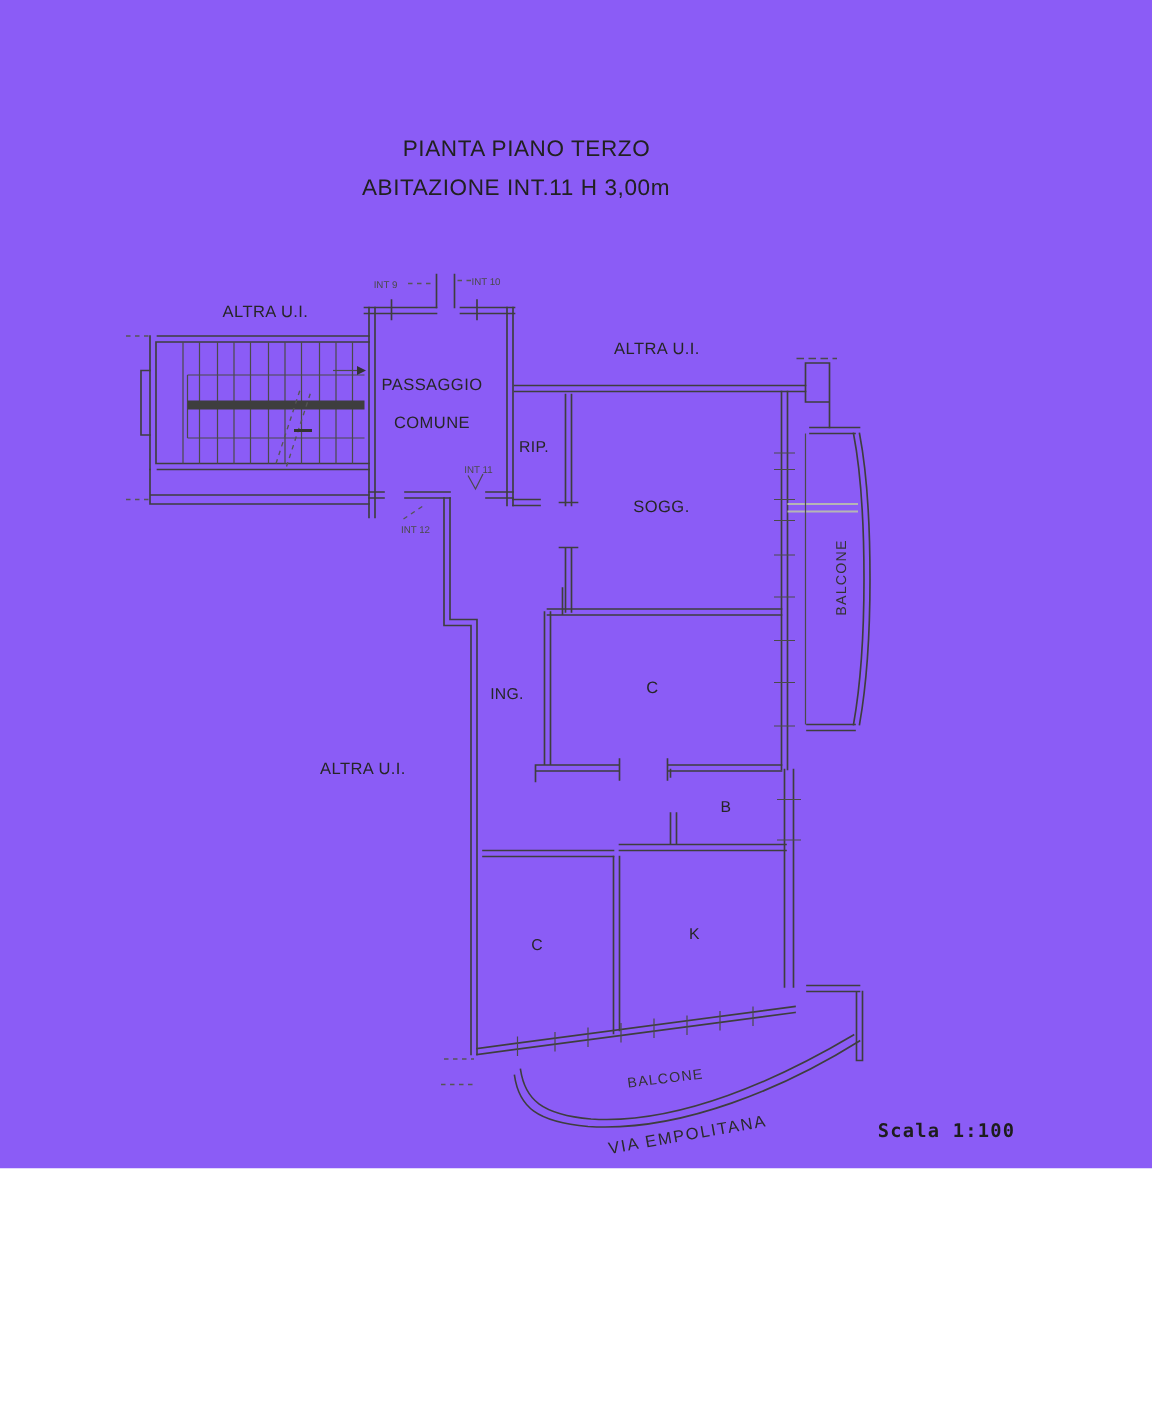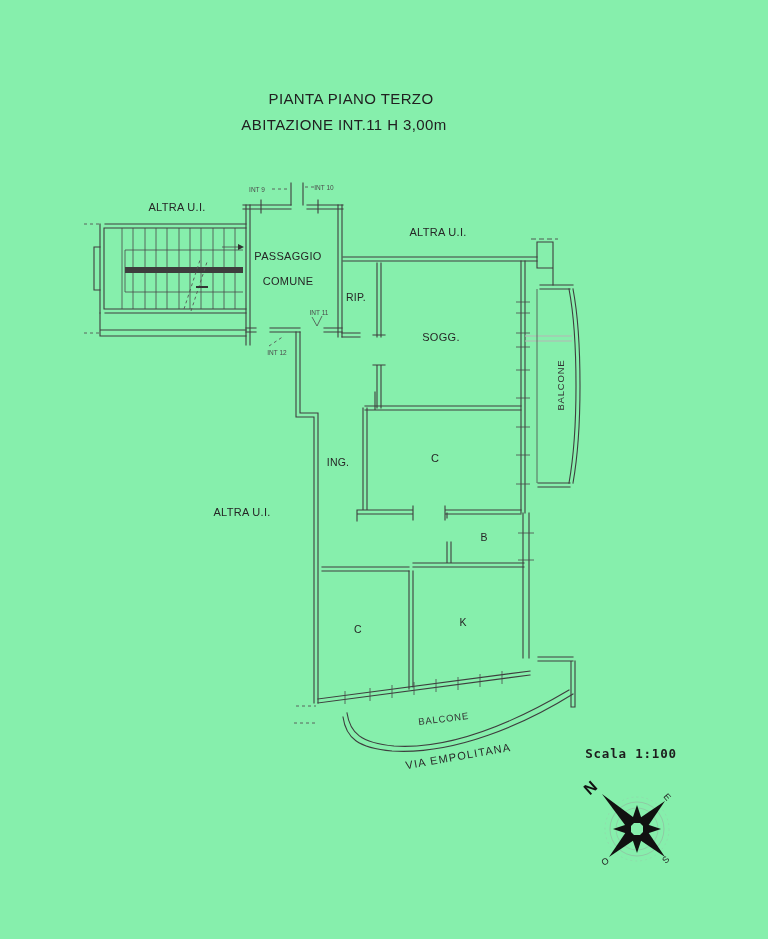--- a/index.html
+++ b/index.html
@@ -1,16 +1,16 @@
 <!DOCTYPE html>
 <html><head>
 <meta charset="utf-8">
 <style>
   html,body{margin:0;padding:0;background:#fff;}
-  .page{position:relative;width:768px;height:939px;background:#86efac;overflow:hidden;
+  .page{position:relative;width:768px;height:779px;background:#8b5cf6;overflow:hidden;
         font-family:"Liberation Sans", sans-serif;}
   svg{position:absolute;left:0;top:0;}
   .wall{stroke:#3e3e3e;stroke-width:1.1;fill:none;stroke-linecap:square;}
   .wall-thin{stroke:#4a4a4a;stroke-width:0.8;fill:none;}
   .dash{stroke:#4a4a4a;stroke-width:0.9;fill:none;stroke-dasharray:5,3;}
   .dash2{stroke:#555;stroke-width:0.9;fill:none;stroke-dasharray:3,3;}
   .sill{stroke:#b5b5b5;stroke-width:1.2;fill:none;}
   .lbl{fill:#262626;}
   .t-title{font-size:15px;letter-spacing:.4px;fill:#212121;}
   .t-room{font-size:11px;letter-spacing:.3px;}

